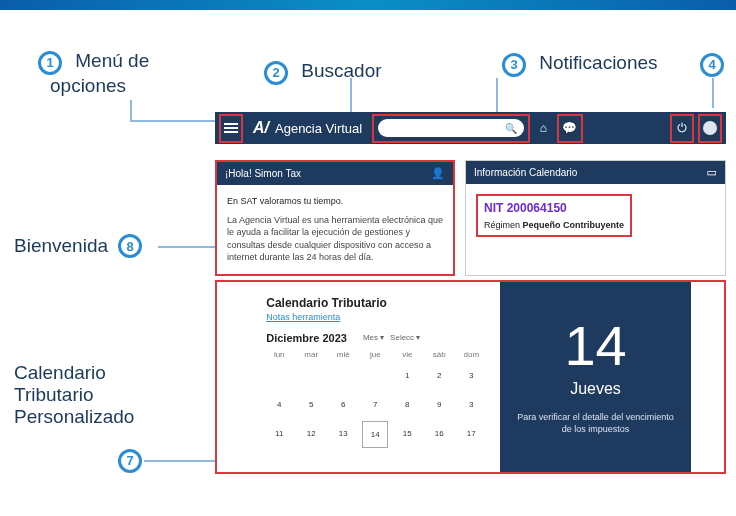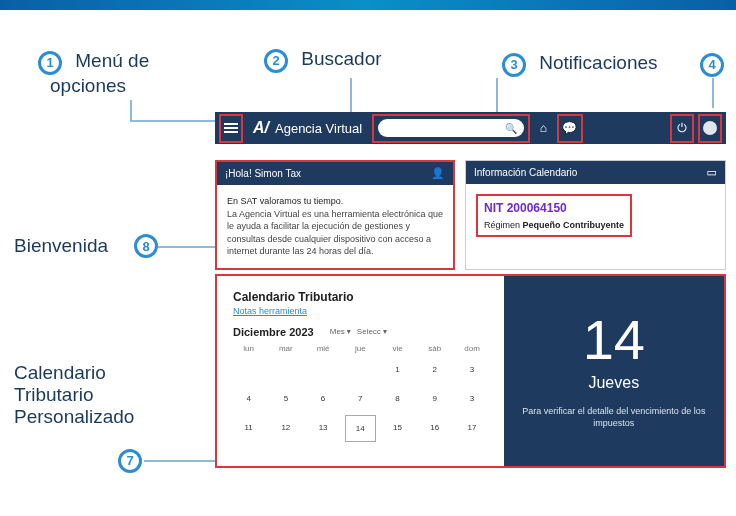--- a/index.html
+++ b/index.html
@@ -141,21 +141,21 @@
     align-items: center;
     justify-content: space-between;
   }
   .card-header .hicon { font-size: 11px; }
   .card-body {
     padding: 10px;
     font-size: 9px;
     color: #444;
     line-height: 1.4;
   }
-  .card-body .lead { margin-bottom: 0; color:#222; }
+  .card-body .lead { margin-bottom: 6px; color:#222; }
 
   .redframe { border: 2px solid #d9363e; }
   .redframe-inline { border: 2px solid #d9363e; padding: 4px 6px; display:inline-block; }
 
   .nit { font-weight: bold; font-size: 12px; color: #6d28d9; }
   .regimen { font-size: 9px; color: #222; margin-top: 2px; }
   .regimen b { font-weight: bold; }
 
   
   .cal-row { display: flex; min-height: 190px; }
@@ -212,38 +212,38 @@
 <div class="callouts">
 
   <div class="callout-label" style="left:38px; top:50px;">
     <span class="num-circle">1</span>
     <span style="margin-left:8px;">Menú de</span>
     <div style="margin-left:12px;">opciones</div>
   </div>
   <div class="lead-line" style="left:130px; top:100px; width:2px; height:20px;"></div>
   <div class="lead-line" style="left:130px; top:120px; width:100px; height:2px;"></div>
 
-  <div class="callout-label" style="left:264px; top:48px;">
+  <div class="callout-label" style="left:264px; top:60px;">
     <span class="num-circle">2</span>
     <span style="margin-left:8px;">Buscador</span>
   </div>
   <div class="lead-line" style="left:350px; top:78px; width:2px; height:36px;"></div>
 
   <div class="callout-label" style="left:502px; top:52px;">
     <span class="num-circle">3</span>
     <span style="margin-left:8px;">Notificaciones</span>
   </div>
   <div class="lead-line" style="left:496px; top:78px; width:2px; height:36px;"></div>
 
   <div class="callout-label" style="left:700px; top:52px;">
     <span class="num-circle">4</span>
   </div>
   <div class="lead-line" style="left:712px; top:78px; width:2px; height:30px;"></div>
 
-  <div class="callout-label" style="left:14px; top:234px; display:flex; align-items:center; gap:26px;">
+  <div class="callout-label" style="left:14px; top:234px; display:flex; align-items:center; gap:10px;">
     <span>Bienvenida</span>
     <span class="num-circle">8</span>
   </div>
   <div class="lead-line" style="left:158px; top:246px; width:160px; height:2px;"></div>
 
   <div class="callout-label" style="left:14px; top:362px;">
     <span>Calendario</span><br>
     <span>Tributario</span><br>
     <span>Personalizado</span>
   </div>
@@ -312,21 +312,21 @@
             <div class="nit">NIT 200064150</div>
             <div class="regimen">
               <span>Régimen </span><b>Pequeño Contribuyente</b>
             </div>
           </div>
         </div>
       </div>
     </div>
 
     <div class="row">
-      <div class="card redframe" style="flex:1;">
+      <div class="card redframe" style="flex:1;align-items:center;">
         <div class="cal-row">
           <div class="cal-left">
             <div class="cal-title">Calendario Tributario</div>
             <a href="#" class="cal-link">Notas herramienta</a>
             <div class="cal-controls">
               <span class="cal-month">Diciembre 2023</span>
               <div class="cal-selects">
                 <span class="cal-select">
                     <span>Mes</span>
                     <span>▾</span>

